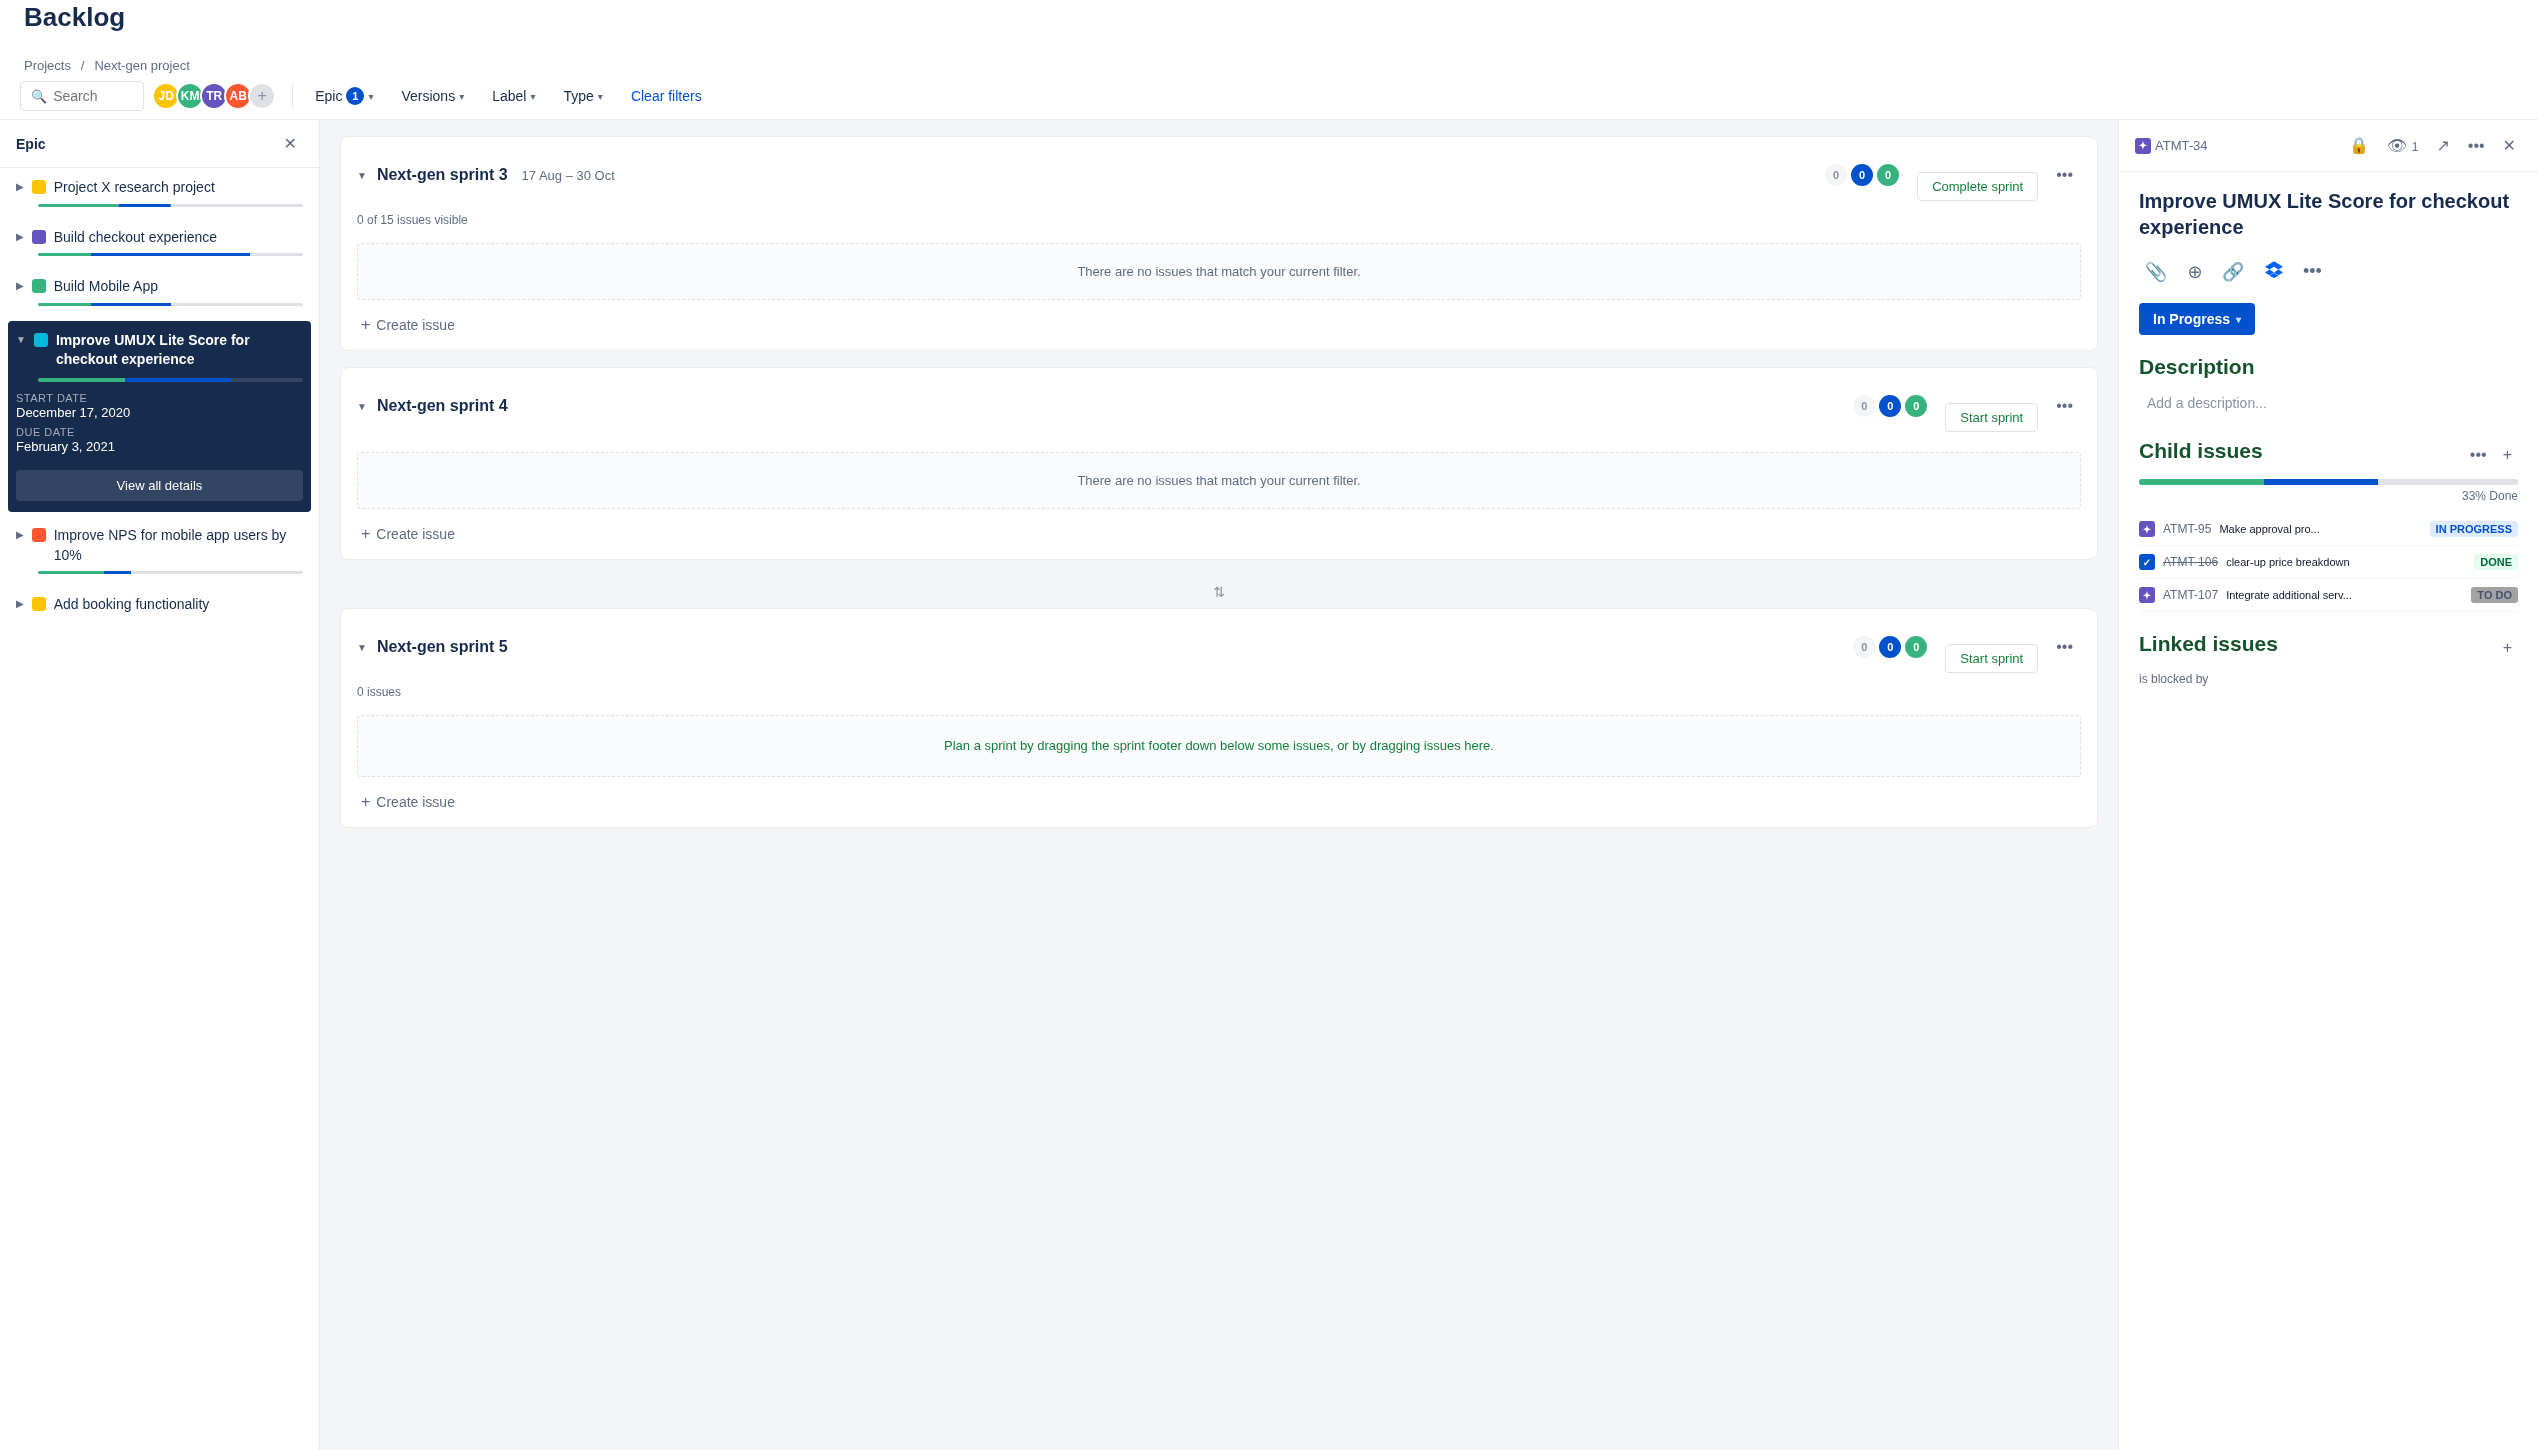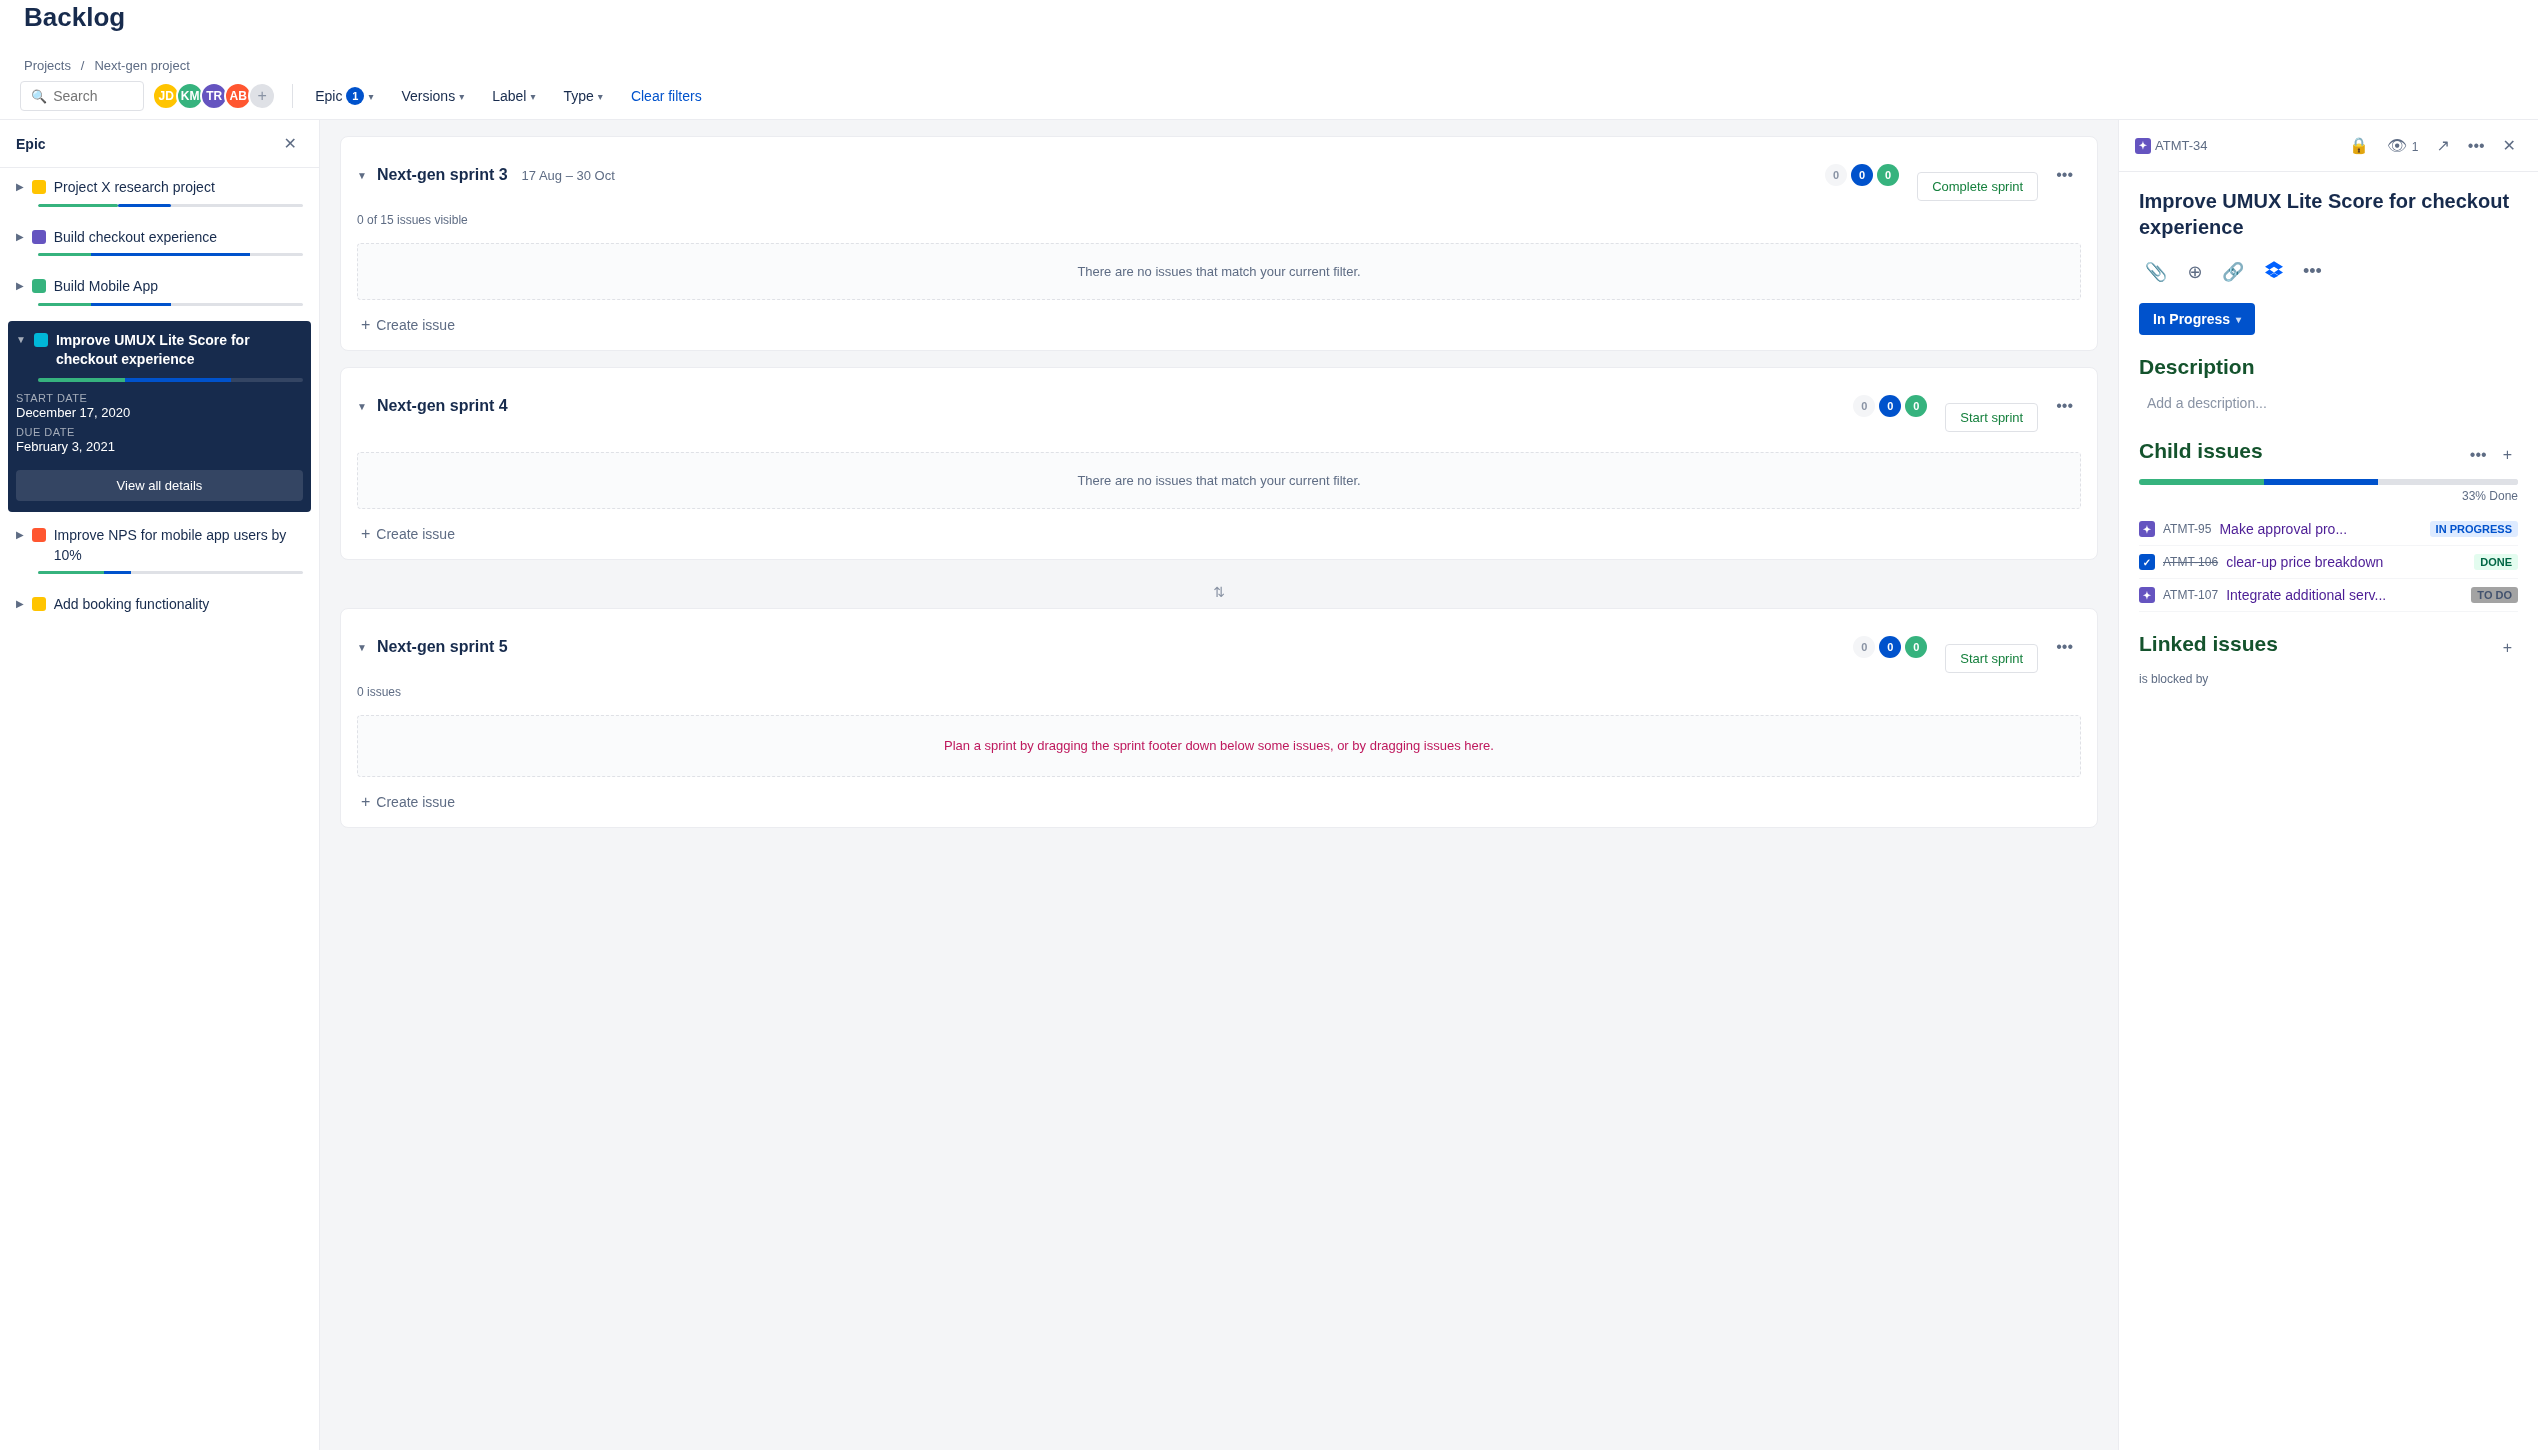--- a/index.html
+++ b/index.html
@@ -62,21 +62,21 @@
     .sprint-counts { display: flex; gap: 4px; margin-left: auto; }
     .count-badge { width: 22px; height: 22px; border-radius: 50%; display: flex; align-items: center; justify-content: center; font-size: 11px; font-weight: 600; }
     .count-zero { background: #f4f5f7; color: #8993a4; }
     .count-blue { background: #0052cc; color: #fff; }
     .count-green { background: #36b37e; color: #fff; }
     .sprint-action-btn { padding: 6px 14px; border: 1px solid #dfe1e6; border-radius: 4px; background: #fff; cursor: pointer; font-size: 13px; color: #15803d; margin-left: 8px; margin-top: 23px; }
     .sprint-more-btn { background: none; border: none; cursor: pointer; color: #5e6c84; padding: 4px 8px; font-size: 16px; border-radius: 4px; }
     .sprint-visible { font-size: 12px; color: #5e6c84; padding: 0 16px 8px; }
     .sprint-body { padding: 8px 16px; }
     .no-issues-msg { border: 1px dashed #dfe1e6; border-radius: 4px; padding: 20px; text-align: center; color: #5e6c84; font-size: 13px; background: #fafbfc; margin-bottom: 8px; }
-    .sprint-plan-msg { border: 1px dashed #dfe1e6; border-radius: 4px; padding: 20px; text-align: center; color: #be185d; font-size: 13px; background: #fafbfc; margin-bottom: 8px; line-height: 1.5; }
+    .sprint-plan-msg { border: 1px dashed #dfe1e6; border-radius: 4px; padding: 20px; text-align: center; color: #15803d; font-size: 13px; background: #fafbfc; margin-bottom: 8px; line-height: 1.5; }
     .create-issue-btn { display: flex; align-items: center; gap: 6px; background: none; border: none; cursor: pointer; color: #5e6c84; font-size: 14px; padding: 8px 4px; border-radius: 4px; }
     .create-issue-btn .plus { font-size: 16px; font-weight: 400; }
 
     
     .sprint-separator { display: flex; align-items: center; justify-content: center; padding: 8px 0; }
     .sep-icon { color: #8993a4; font-size: 14px; }
 
     
     .right-panel { width: 420px; min-width: 420px; border-left: 1px solid #ebecf0; display: flex; flex-direction: column; overflow-y: auto; background: #fff; }
     .right-panel-header { display: flex; align-items: center; padding: 12px 16px; gap: 8px; border-bottom: 1px solid #ebecf0; flex-shrink: 0; }
@@ -100,21 +100,21 @@
     .child-progress-green { background: #36b37e; }
     .child-progress-blue { background: #0052cc; }
     .child-progress-gray { background: #dfe1e6; }
     .child-done-label { font-size: 12px; color: #5e6c84; text-align: right; margin-bottom: 10px; }
     .child-issue-item { display: flex; align-items: center; gap: 8px; padding: 8px 0; border-bottom: 1px solid #f4f5f7; }
     .child-issue-icon { width: 16px; height: 16px; border-radius: 3px; display: flex; align-items: center; justify-content: center; font-size: 10px; font-weight: 700; flex-shrink: 0; }
     .icon-purple { background: #6554c0; color: #fff; }
     .icon-blue-check { background: #0052cc; color: #fff; border-radius: 3px; }
     .child-issue-id { font-size: 12px; color: #5e6c84; white-space: nowrap; text-decoration: line-through; }
     .child-issue-id.no-strike { text-decoration: none; }
-    .child-issue-title { font-size: 14px; color: #4c1d95; flex: 1; white-space: nowrap; overflow: hidden; text-overflow: ellipsis; }
+    .child-issue-title { font-size: 11px; color: #0f172a; flex: 1; white-space: nowrap; overflow: hidden; text-overflow: ellipsis; }
     .child-issue-status { font-size: 11px; font-weight: 600; padding: 2px 6px; border-radius: 3px; white-space: nowrap; }
     .status-in-progress { background: #deebff; color: #0052cc; }
     .status-done { background: #e3fcef; color: #006644; }
     .status-todo { background: #a3a3a3; color: #42526e; }
     .linked-issues-section { margin-bottom: 16px; }
     .linked-header { display: flex; align-items: center; justify-content: space-between; margin-bottom: 8px; }
     .linked-subtext { font-size: 12px; color: #5e6c84; margin-bottom: 8px; }
   </style>
 </head>
 <body>

